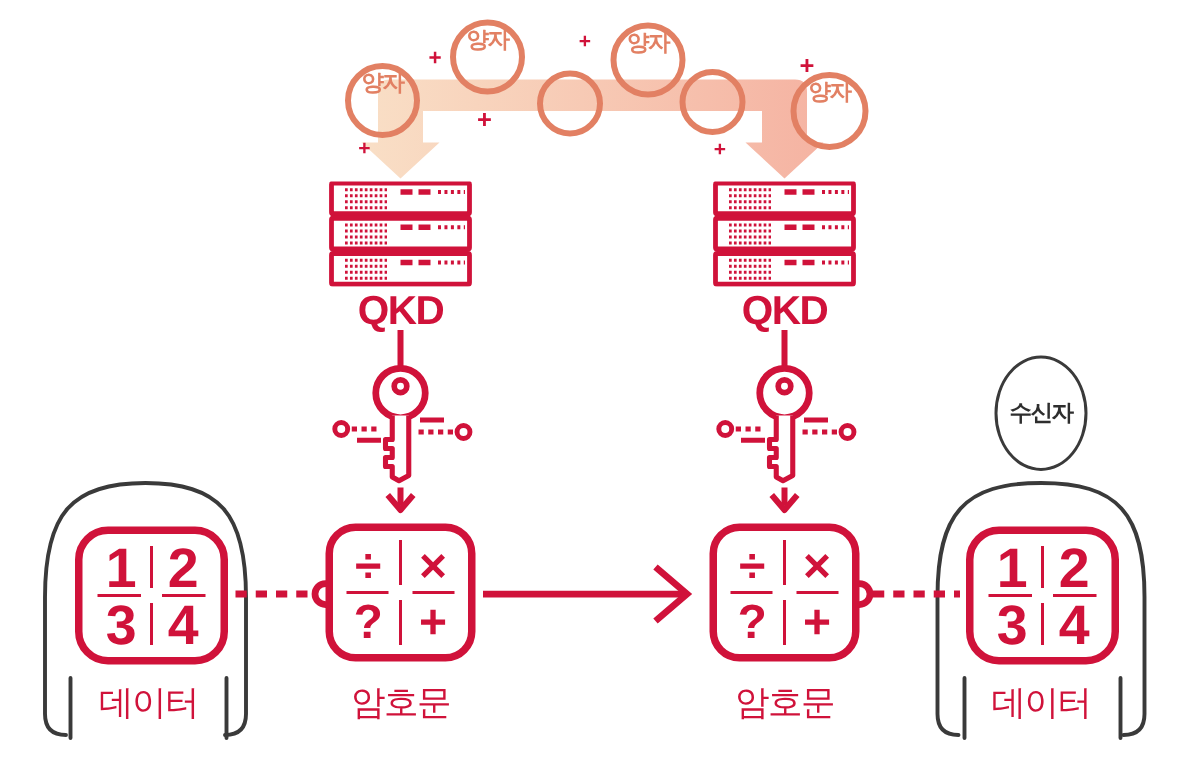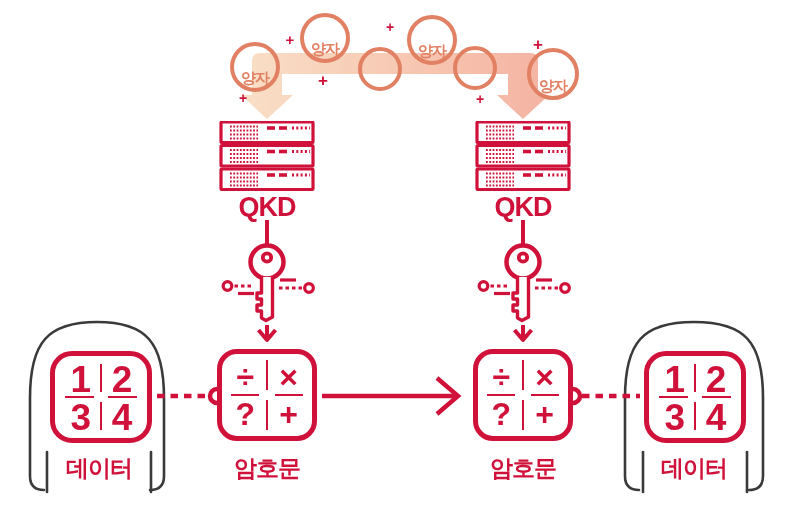--- a/index.html
+++ b/index.html
@@ -11,36 +11,36 @@
   }
   html,body{margin:0;padding:0;background:#fff;}
   .stage{
     position:relative;width:800px;height:508px;background:#fff;overflow:hidden;
     font-family:"Liberation Sans","DejaVu Sans",sans-serif;
   }
   .stage svg.lines{position:absolute;left:0;top:0;z-index:1;}
   .abs{position:absolute;box-sizing:border-box;}
   
   .qcircle{border:4px solid var(--salmon);border-radius:50%;background:transparent;
-    display:flex;align-items:flex-end;justify-content:center;z-index:3;}
+    display:flex;align-items:flex-start;justify-content:center;z-index:3;}
   .qcircle span{color:var(--salmon);font-weight:bold;font-size:15px;letter-spacing:-1px;}
   .qplus{color:var(--crimson);font-weight:800;z-index:3;line-height:1;transform:translate(-50%,-50%);}
   
   .qkd-label{color:var(--crimson);font-weight:bold;font-size:27px;letter-spacing:-1px;
     text-align:center;z-index:3;}
   .icon-wrap{z-index:3;}
   
   .opbox{border:5px solid var(--crimson);border-radius:20px;background:#fff;z-index:3;}
   .databox{border:5px solid var(--crimson);border-radius:22px;background:#fff;z-index:3;}
   .quad{position:absolute;transform:translate(-50%,-50%);color:var(--crimson);
     font-weight:bold;line-height:1;}
   .opbox .quad{font-size:32px;}
   .databox .quad{font-size:37px;}
   .div-line{position:absolute;background:var(--crimson);}
-  .red-label{color:var(--crimson);font-weight:bold;font-size:23px;text-align:center;
+  .red-label{color:var(--crimson);font-weight:normal;font-size:23px;text-align:center;
     letter-spacing:-1px;z-index:3;}
   
   .head{border:2.6px solid var(--dark);border-radius:50%;background:#fff;z-index:3;
     display:flex;align-items:center;justify-content:center;}
   .head span{color:#2e2e2e;font-weight:600;font-size:15px;letter-spacing:-1px;}
   
   .crim{stroke:var(--crimson);}
   .drk{stroke:var(--dark);}
   .stop-a{stop-color:var(--band_start);}
   .stop-b{stop-color:var(--band_end);}
@@ -260,14 +260,17 @@
     <div class="div-line" style="right:10px;top:calc(50% - 1.1px);width:29px;height:2.2px;"></div>
     <span class="quad" style="left:28%;top:28%;">1</span>
     <span class="quad" style="left:73%;top:28%;">2</span>
     <span class="quad" style="left:28%;top:74%;">3</span>
     <span class="quad" style="left:73%;top:74%;">4</span>
   </div>
 
   <div class="abs red-label" style="left:46px;top:453px;width:106px;">데이터</div>
   <div class="abs red-label" style="left:641px;top:453px;width:106px;">데이터</div>
 
+  <div class="abs head" style="left:663px;top:237px;width:62px;height:77px;">
+    <span>수신자</span>
+  </div>
 
 </div>
 
 </body></html>

